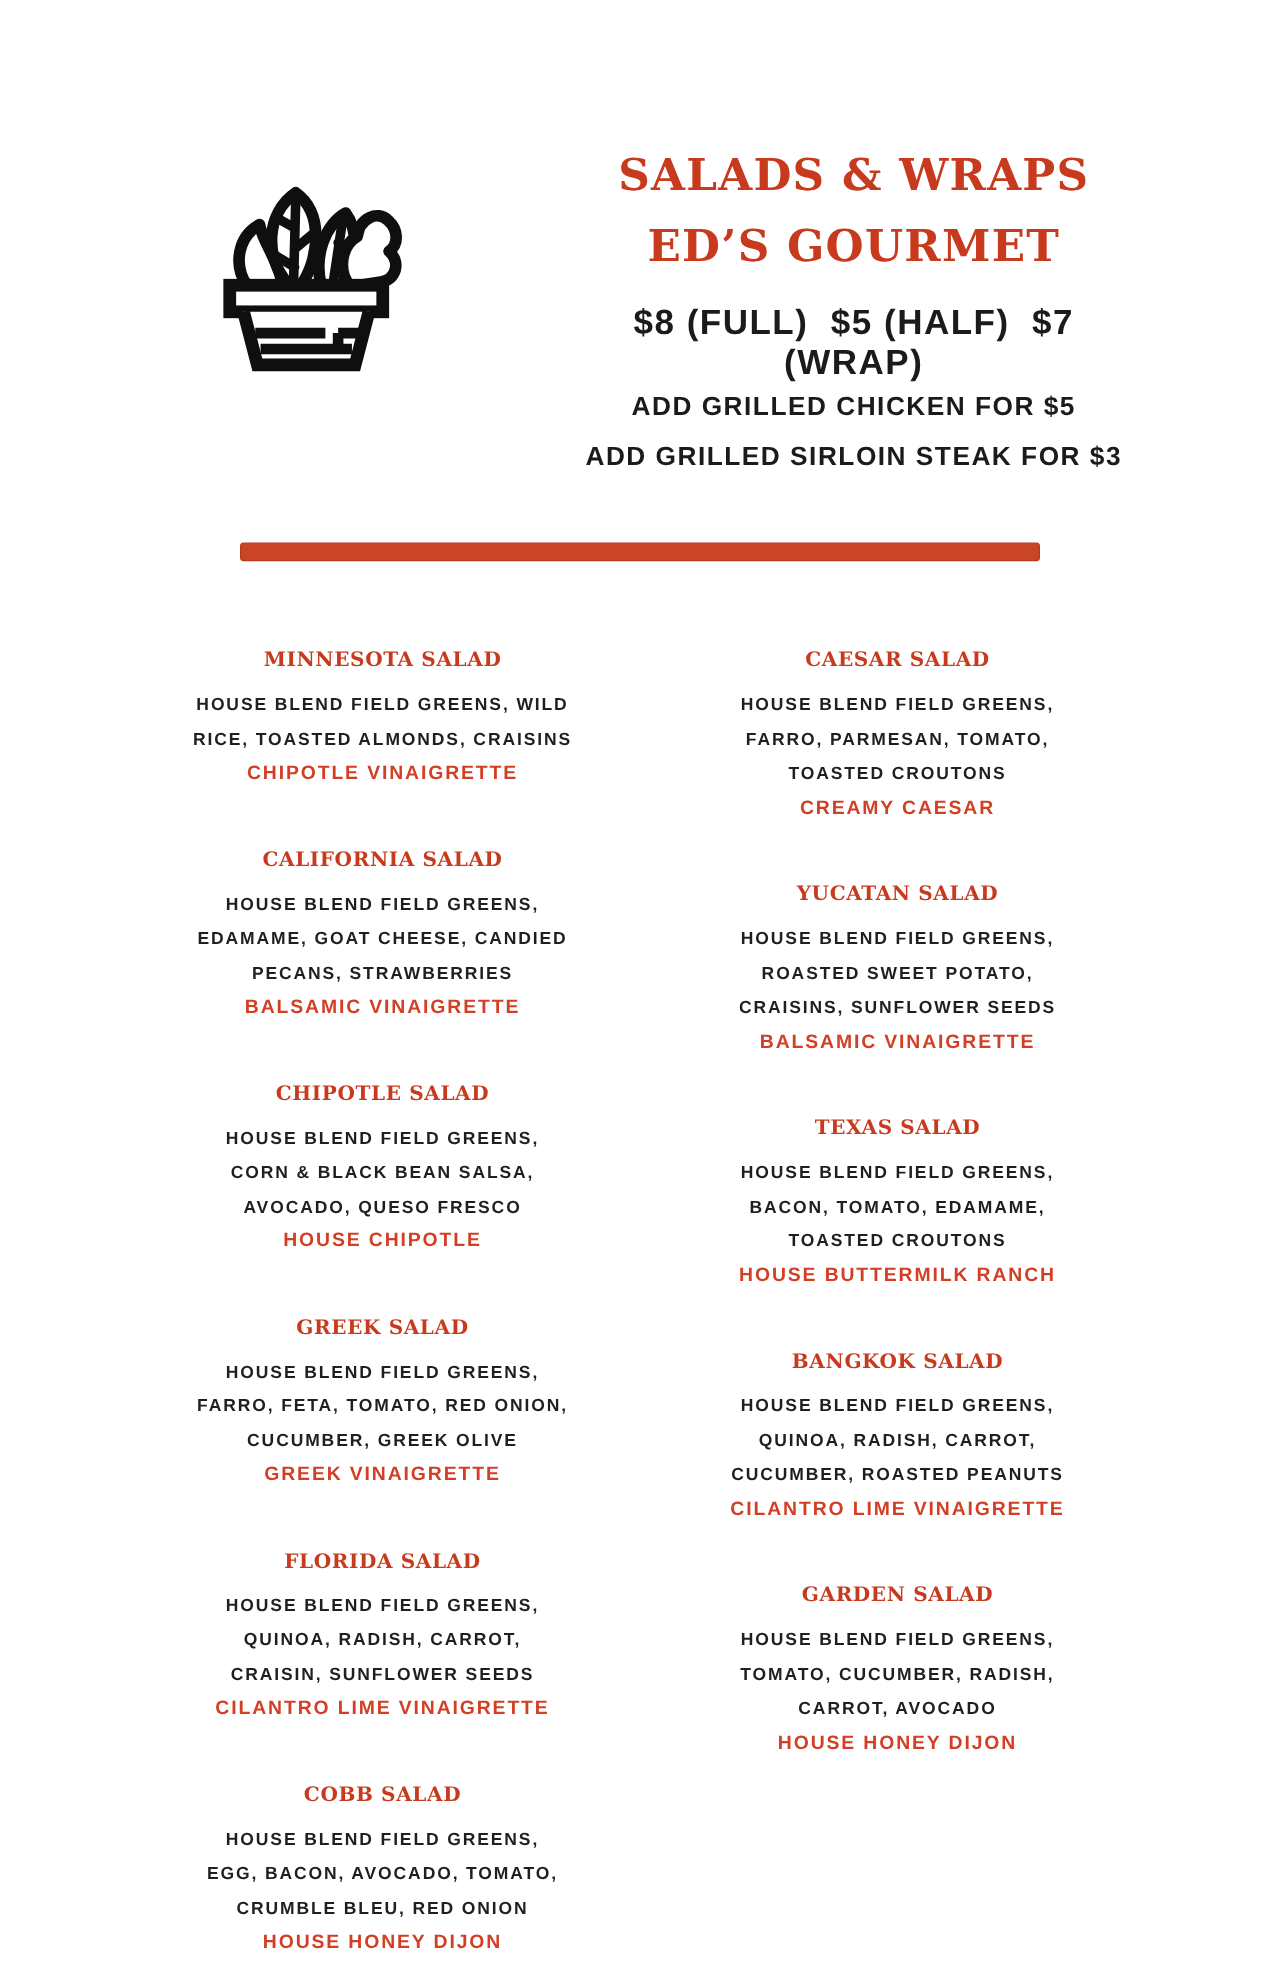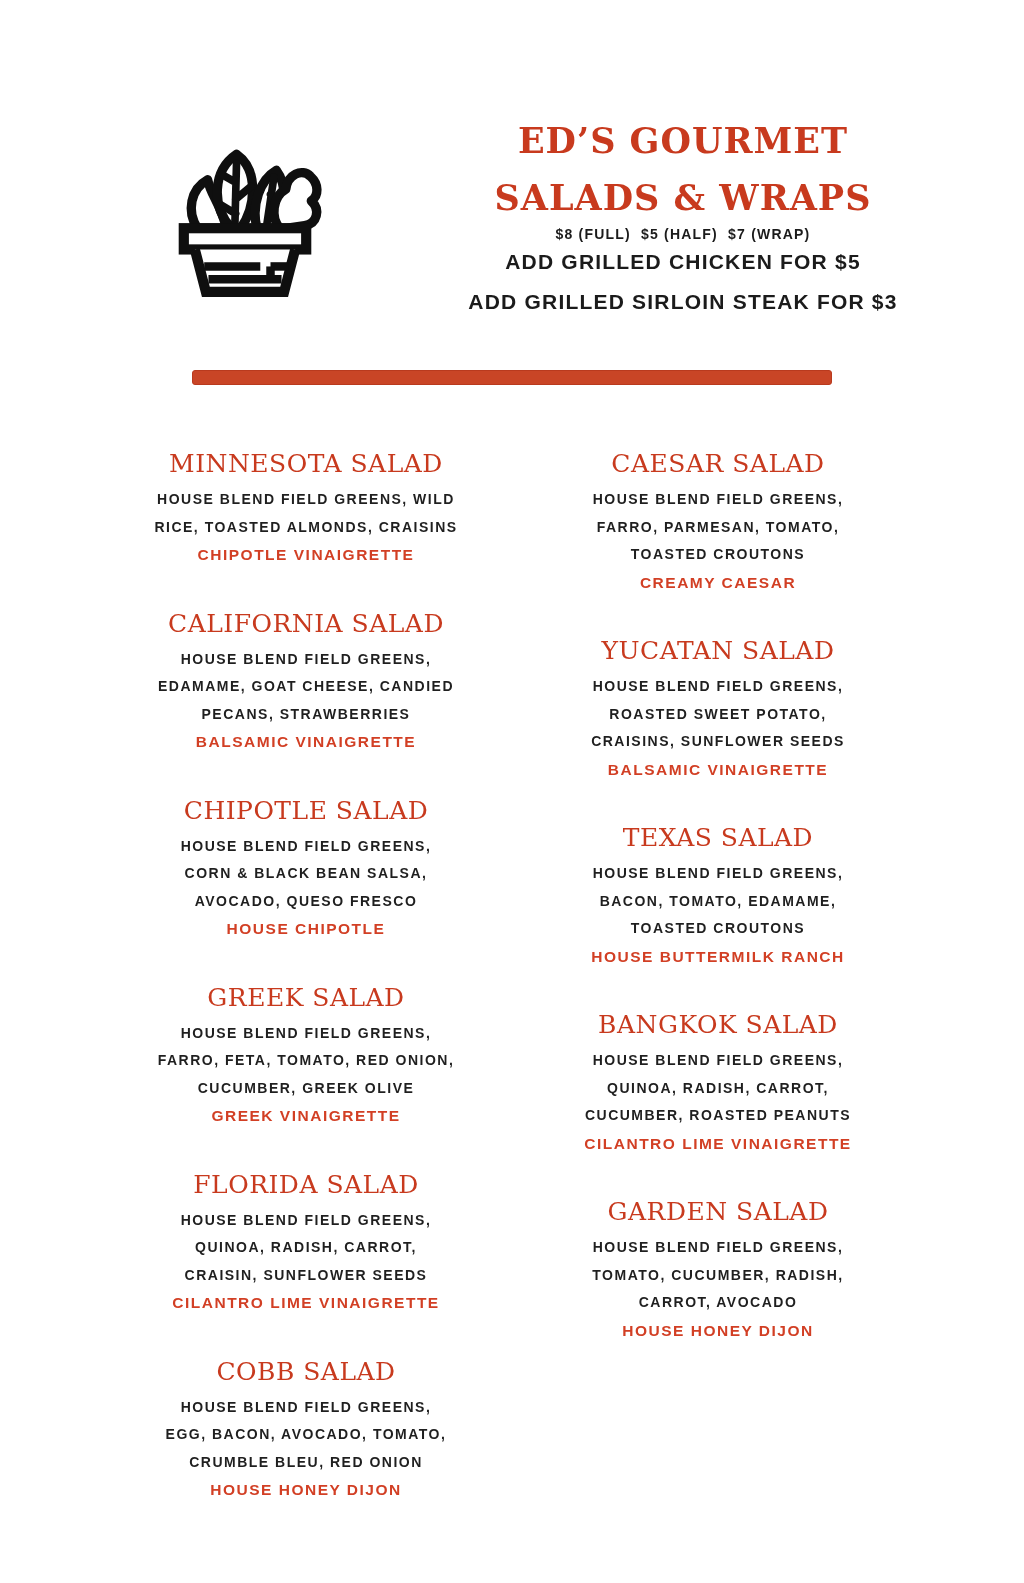--- a/index.html
+++ b/index.html
@@ -33,22 +33,23 @@
   }
   .title-line {
     font-family: "DejaVu Serif", serif;
     font-weight: 700;
     font-size: 35px;
     line-height: 57px;
     letter-spacing: 1px;
     color: var(--accent);
   }
   .pricing {
-    font-weight: 700;
-    font-size: 14px;
+    margin-top: 16px;
+    font-weight: 700;
+    font-size: 28px;
     letter-spacing: 1.2px;
     white-space: pre-wrap;
     color: #1b1b1b;
   }
   .addon {
     font-weight: 700;
     font-size: 21px;
     line-height: 40px;
     letter-spacing: 1.2px;
     color: #1b1b1b;
@@ -71,22 +72,22 @@
     padding: 0 112px;
     gap: 24px;
   }
   .column {
     flex: 1 1 0;
     text-align: center;
   }
   .menu-item { margin-bottom: 40px; }
   .salad-name {
     font-family: "DejaVu Serif", serif;
-    font-weight: 400;
-    font-size: 25px;
+    font-weight: 700;
+    font-size: 16px;
     line-height: 30px;
     letter-spacing: 0.5px;
     color: var(--accent);
     margin-bottom: 7px;
   }
   .salad-desc {
     font-weight: 700;
     font-size: 14px;
     line-height: 27.5px;
     letter-spacing: 1.5px;
@@ -130,22 +131,22 @@
       </g>
       <g fill="none" stroke="#0f0f0f" stroke-width="10" stroke-linecap="butt">
         <path d="M52,157 L118,157"></path>
         <path d="M130,157 L151,157"></path>
         <path d="M130,157 L130,171"></path>
         <path d="M57,172 L143,172"></path>
       </g>
     </svg>
   </div>
   <div class="header-text">
+    <div class="title-line">SALADS &amp; WRAPS</div>
     <div class="title-line">ED’S GOURMET</div>
-    <div class="title-line">SALADS &amp; WRAPS</div>
     <div class="pricing">$8 (FULL)  $5 (HALF)  $7 (WRAP)</div>
     <div class="addon">ADD GRILLED CHICKEN FOR $5</div>
     <div class="addon">ADD GRILLED SIRLOIN STEAK FOR $3</div>
   </div>
 </div>
 
 <div class="divider"></div>
 
 <div class="menu">
   <div class="column">

